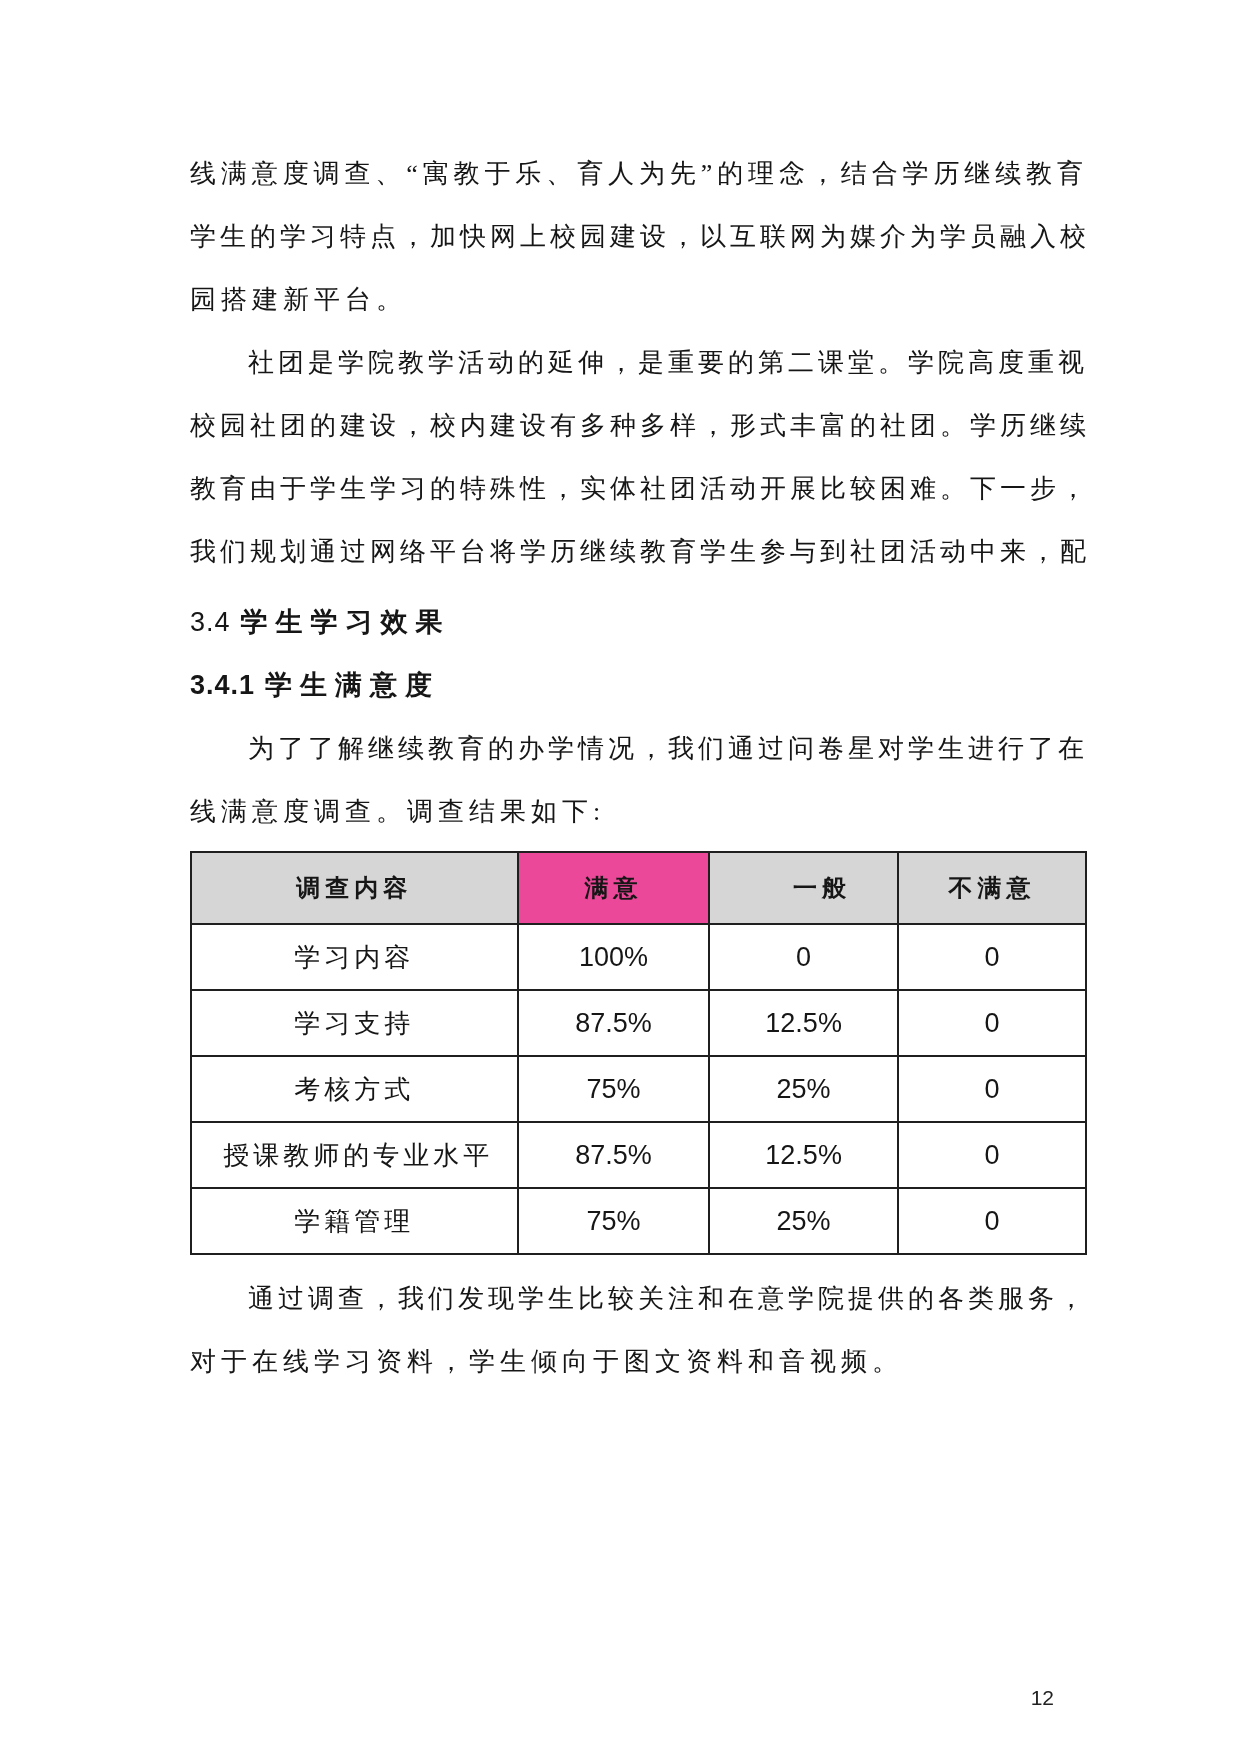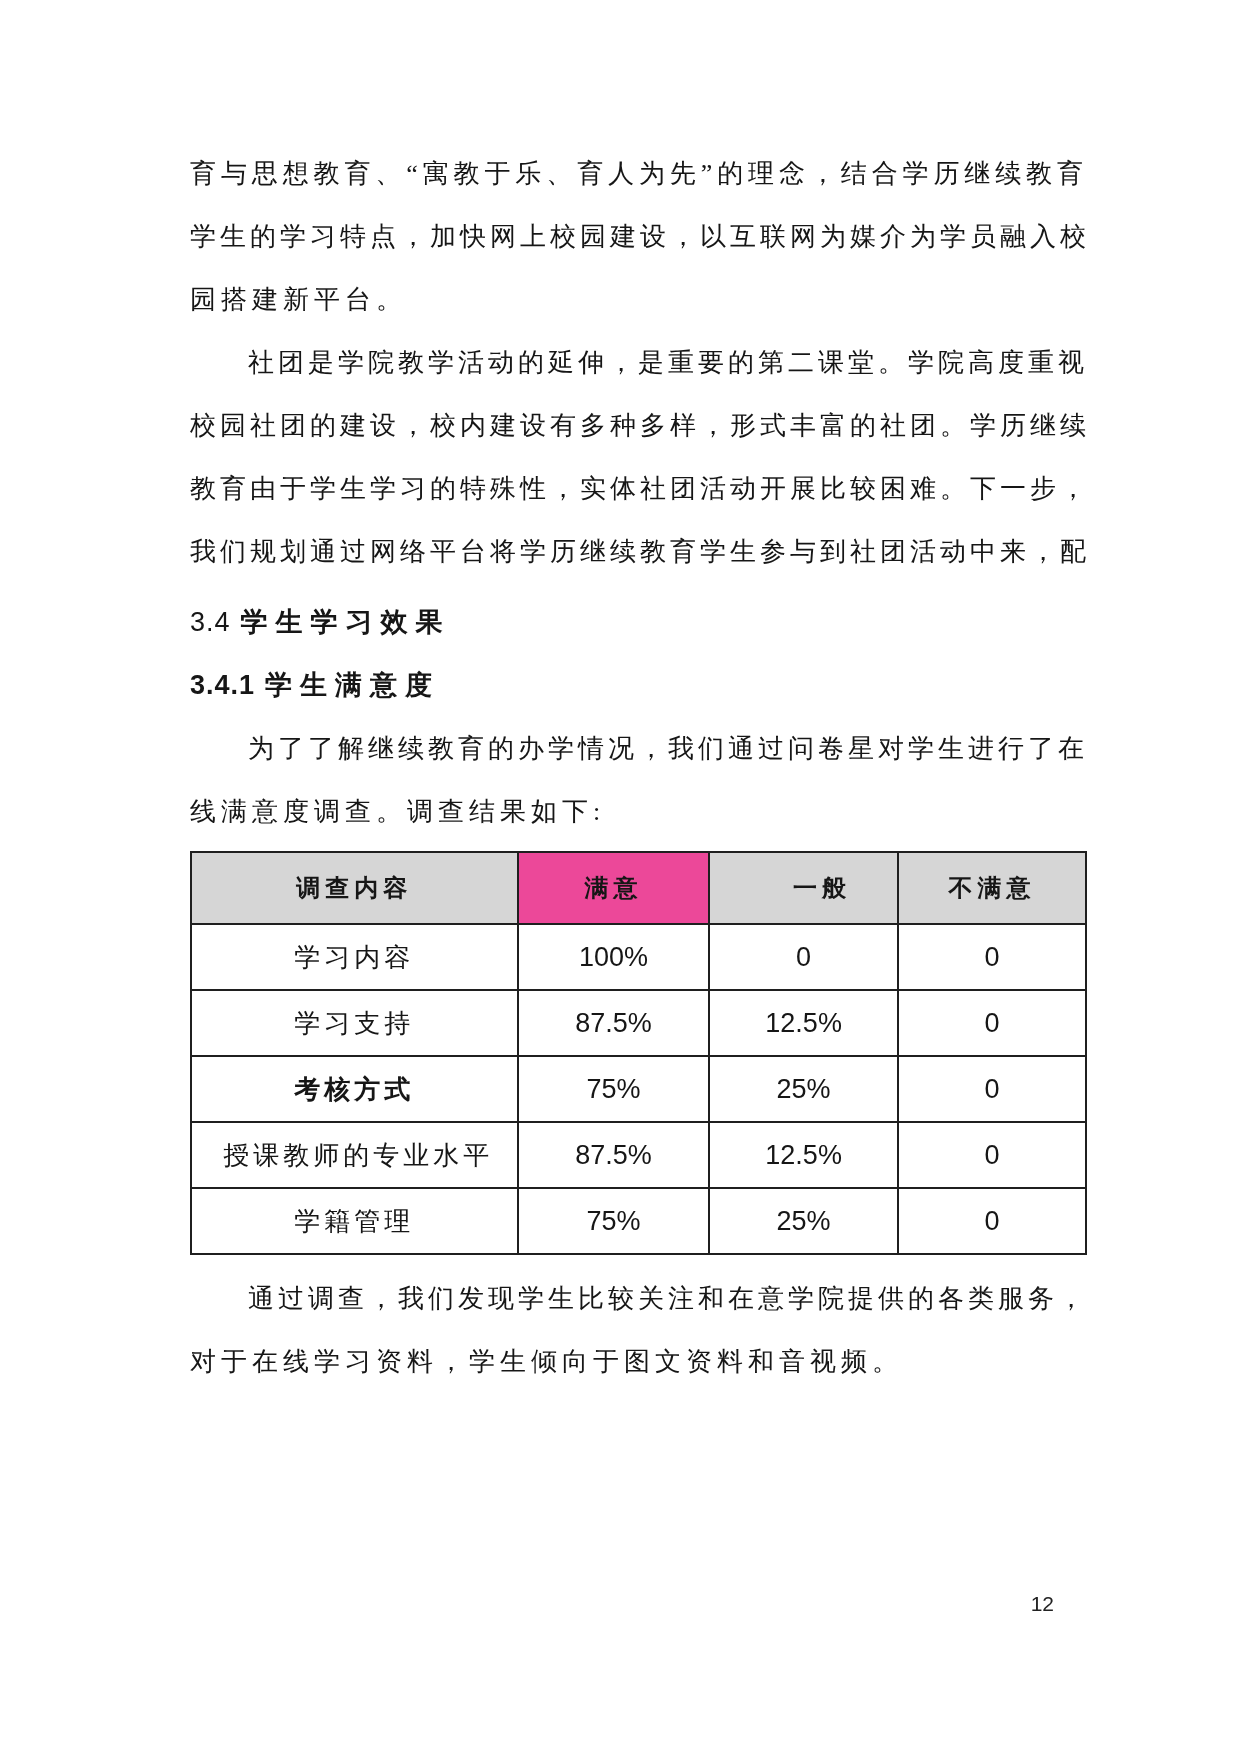--- a/index.html
+++ b/index.html
@@ -69,34 +69,34 @@
     font-family:"Liberation Sans",sans-serif;
   }
   table.survey td.cat{
     font-family:"Liberation Serif",serif;
     font-size:26px;
     letter-spacing:4px;
     margin-left:40px;
   }
   .page-number{
     position:absolute;
-    top:1592px;
+    top:1686px;
     right:186px;
     font-family:"Liberation Sans",sans-serif;
     font-size:21px;
     color:#222222;
   }
 </style>
 </head>
 <body>
 
 <div class="page">
   <div class="flow">
       <div>
-        <div class="line">育与思想教育、“寓教于乐、育人为先”的理念，结合学历继续教育</div>
+        <div class="line">线满意度调查、“寓教于乐、育人为先”的理念，结合学历继续教育</div>
         <div class="line">学生的学习特点，加快网上校园建设，以互联网为媒介为学员融入校</div>
         <div class="line last">园搭建新平台。</div>
       </div>
       <div>
         <div class="line indent">社团是学院教学活动的延伸，是重要的第二课堂。学院高度重视</div>
         <div class="line">校园社团的建设，校内建设有多种多样，形式丰富的社团。学历继续</div>
         <div class="line">教育由于学生学习的特殊性，实体社团活动开展比较困难。下一步，</div>
         <div class="line">我们规划通过网络平台将学历继续教育学生参与到社团活动中来，配</div>
       </div>
       <div class="heading" style="margin-top: 8px;">
@@ -131,21 +131,21 @@
             <td style="border-color: rgb(31, 31, 31);">0</td>
             <td style="border-color: rgb(31, 31, 31);">0</td>
           </tr>
           <tr>
             <td class="cat" style="border-color: rgb(31, 31, 31);">学习支持</td>
             <td style="border-color: rgb(31, 31, 31);">87.5%</td>
             <td style="border-color: rgb(31, 31, 31);">12.5%</td>
             <td style="border-color: rgb(31, 31, 31);">0</td>
           </tr>
           <tr>
-            <td class="cat" style="border-color: rgb(31, 31, 31); font-weight: bold;">考核方式</td>
+            <td class="cat" style="border-color: rgb(31, 31, 31);">考核方式</td>
             <td style="border-color: rgb(31, 31, 31);">75%</td>
             <td style="border-color: rgb(31, 31, 31);">25%</td>
             <td style="border-color: rgb(31, 31, 31);">0</td>
           </tr>
           <tr>
             <td class="cat" style="border-color: rgb(31, 31, 31); padding-left: 8px;">授课教师的专业水平</td>
             <td style="border-color: rgb(31, 31, 31);">87.5%</td>
             <td style="border-color: rgb(31, 31, 31);">12.5%</td>
             <td style="border-color: rgb(31, 31, 31);">0</td>
           </tr>

